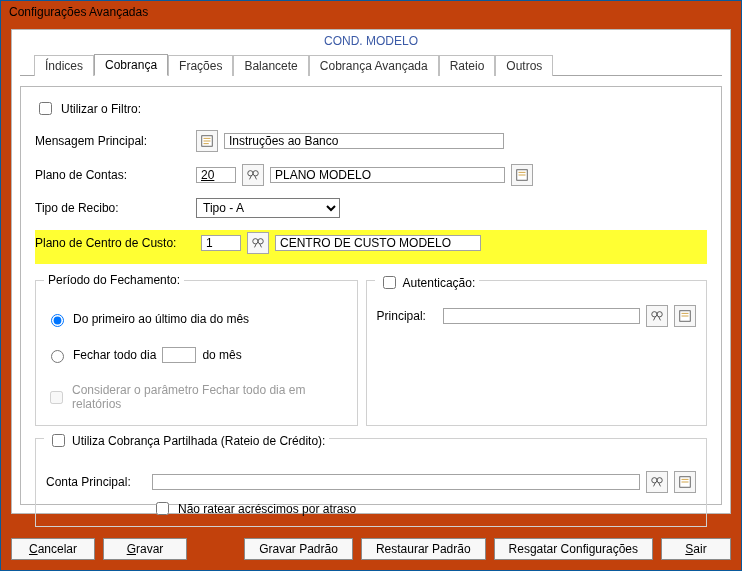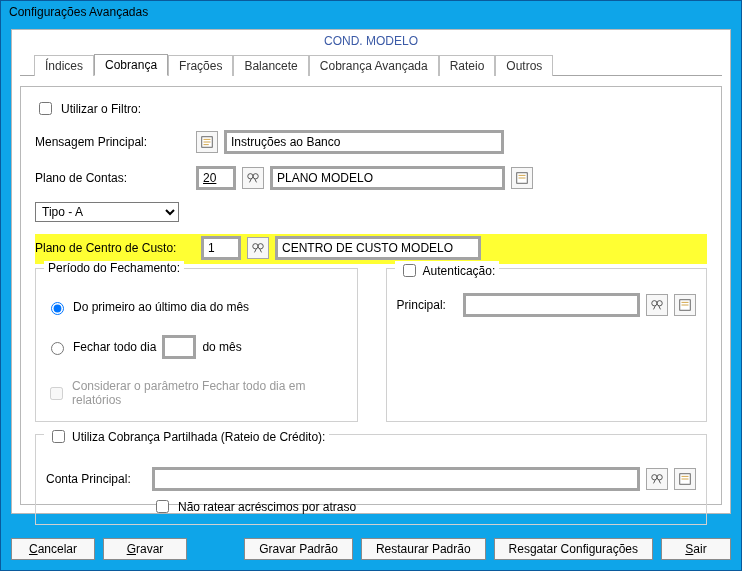--- a/index.html
+++ b/index.html
@@ -1,38 +1,38 @@
 <!DOCTYPE html>
 <html><head>
 <meta charset="utf-8">
 <style>
   * { box-sizing: border-box; font-family: "Segoe UI", Tahoma, sans-serif; font-size: 12px; }
   body { margin: 0; background: #fff; color: #000; }
-  .window { width: 742px; height: 571px; border: 1px solid #0a5a9c; background: #0ea5e9; position: relative; }
+  .window { width: 742px; height: 571px; border: 1px solid #0a5a9c; background: #c2410c; position: relative; }
   .titlebar { padding: 4px 8px; font-size: 12px; color: #000; height: 22px; display: flex; align-items: center; }
   .outer-panel { position: absolute; left: 10px; right: 10px; top: 28px; height: 485px; border: 1px solid #b8b8b8; background: #fff; }
   .subtitle { text-align: center; color: #3b5aa6; font-size: 12px; padding: 4px 0 2px 0; }
   .tabs { display: flex; gap: 0; margin: 4px 0 0 22px; align-items: flex-end; height: 21px; }
   .tab { padding: 3px 10px 3px 10px; border: 1px solid #a6a6a6; border-bottom: none; background: #fff; color: #000; cursor: pointer; position: relative; top: 1px; }
   .tab.inactive { color: #333; border-color: #c0c0c0; }
   .tab.active { background: #fff; border-bottom: 1px solid #fff; }
   .tabstrip-line { border-top: 1px solid #a6a6a6; margin: 0 8px 0 8px; }
   .content { position: absolute; left: 8px; right: 8px; top: 50px; bottom: 8px; padding-top: 6px; }
   .inner-panel { border: 1px solid #b8b8b8; width: 100%; height: 100%; padding: 12px 14px; position: relative; }
   .row { display: flex; align-items: center; margin-bottom: 12px; gap: 6px; }
   .label-col { width: 155px; }
   .chk { width: 13px; height: 13px; vertical-align: middle; }
   .icon-btn { width: 22px; height: 22px; border: 1px solid #a6a6a6; background: #f7f7f7; display: inline-flex; align-items: center; justify-content: center; cursor: pointer; }
   .icon-btn svg { width: 14px; height: 14px; }
-  input[type=text] { border: 3px solid #a3a3a3; height: 24px; padding: 0 4px; font-size: 12px; }
+  input[type=text] { border: 1px solid #a3a3a3; height: 16px; padding: 0 4px; font-size: 12px; }
   select { border: 1px solid #7a7a7a; height: 20px; font-size: 12px; padding: 0 2px; background: #fff; }
   .hl { background: #ffff33; }
   .group { border: 1px solid #d0d0d0; position: relative; padding: 10px 10px 8px 10px; }
   .group-legend { position: absolute; top: -8px; left: 8px; background: #fff; padding: 0 4px; font-size: 12px; display: flex; align-items: center; gap: 4px; }
-  .two-col { display: flex; gap: 28px; margin-bottom: 12px; }
+  .two-col { display: flex; gap: 8px; margin-bottom: 12px; }
   .col-left { flex: 0 0 48%; }
   .col-right { flex: 1; }
   .radio-row { display: flex; align-items: center; gap: 6px; margin-bottom: 6px; margin-top: 20px; }
   .disabled-text { color: #9a9a9a; }
   .footer { position: absolute; left: 10px; right: 10px; bottom: 10px; display: flex; align-items: center; gap: 8px; }
   .btn { height: 22px; padding: 0 14px; border: 1px solid #8a8a8a; background: #f8f8f8; cursor: pointer; min-width: 84px; }
   .btn.small { min-width: 0; padding: 0 18px; }
   .spacer { flex: 1; }
   .underline::first-letter { text-decoration: underline; }
 </style>
@@ -92,26 +92,27 @@
           <span class="icon-btn">
             <svg viewBox="0 0 16 16">
                 <rect x="2" y="2" width="12" height="12" fill="#fff" stroke="#555"></rect>
                 <line x1="4" y1="5" x2="12" y2="5" stroke="#c93"></line>
                 <line x1="4" y1="8" x2="12" y2="8" stroke="#c93"></line>
               </svg>
           </span>
         </div>
 
         <div class="row">
+          <span class="label-col">Tipo de Recibo:</span>
           <select style="width:144px">
             <option>Tipo - A</option>
           </select>
         </div>
 
-        <div class="row hl" style="padding:2px 4px 4px 0; margin-bottom:4px;">
+        <div class="row hl" style="padding:2px 4px 10px 0; margin-bottom:16px;">
           <span class="label-col" style="width:160px">Plano de Centro de Custo:</span>
           <input type="text" style="width: 40px;" value="1">
           <span class="icon-btn">
             <svg viewBox="0 0 16 16">
                 <circle cx="5" cy="6" r="3" fill="none" stroke="#444"></circle>
                 <circle cx="11" cy="6" r="3" fill="none" stroke="#444"></circle>
                 <line x1="6" y1="9" x2="4" y2="13" stroke="#444"></line>
                 <line x1="10" y1="9" x2="12" y2="13" stroke="#444"></line>
               </svg>
           </span>

